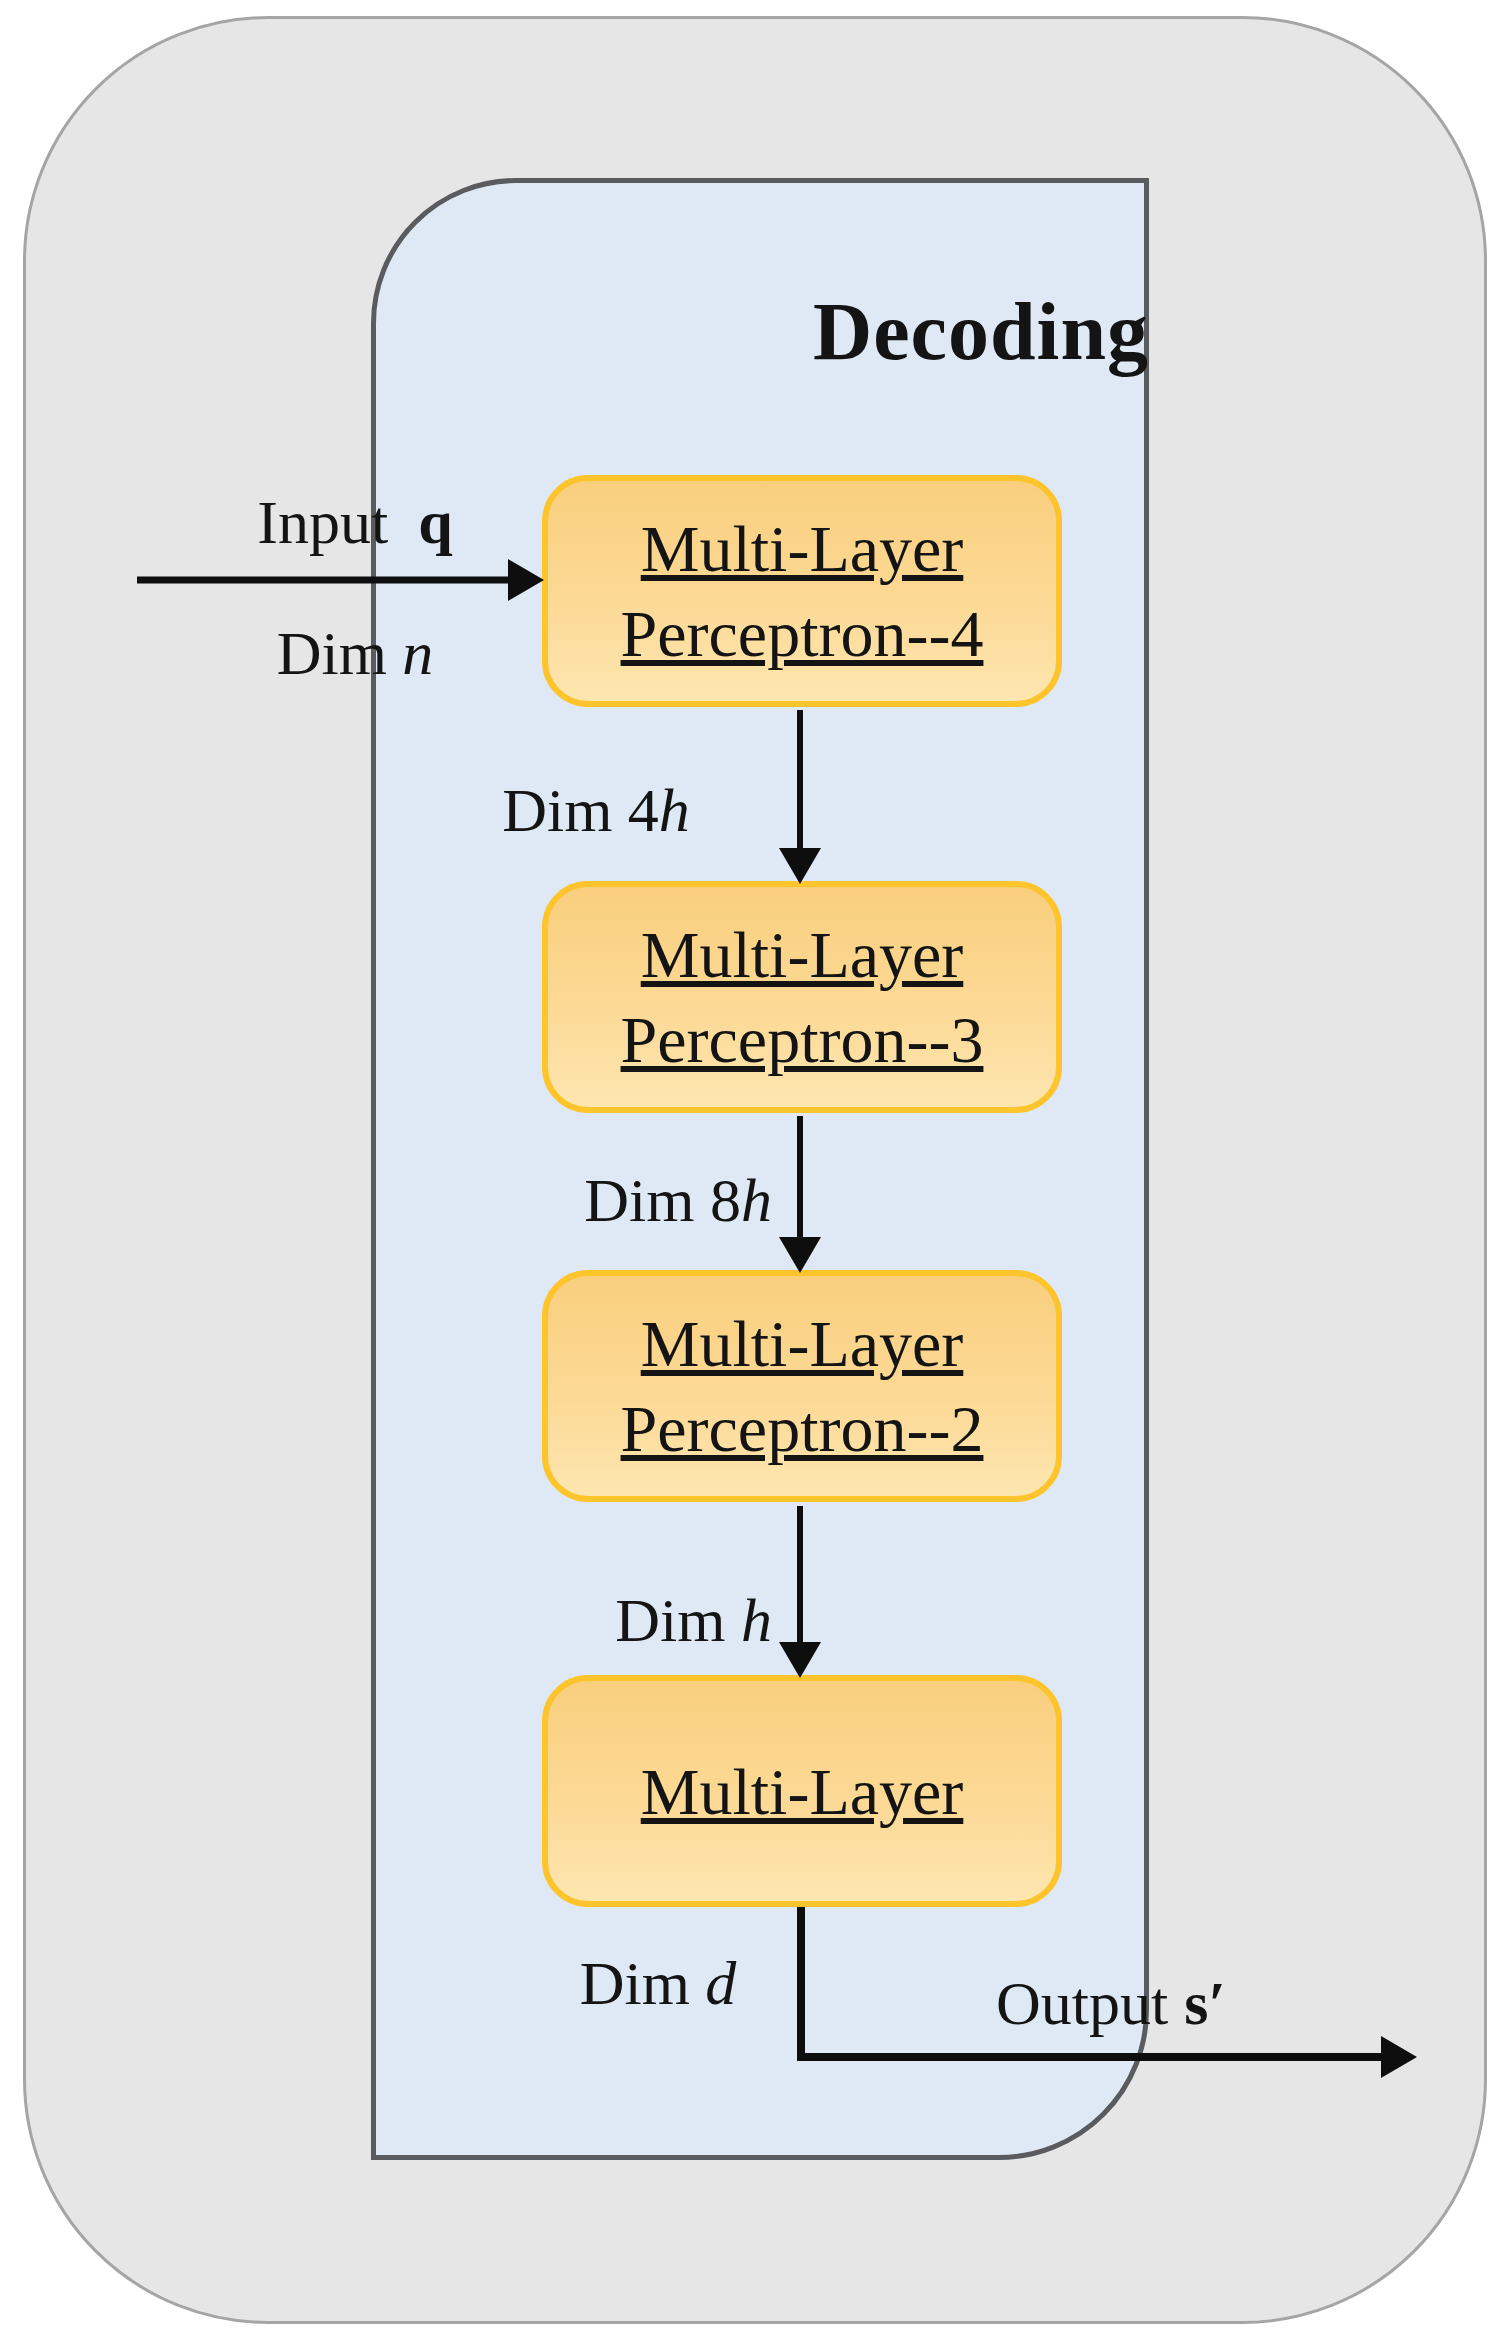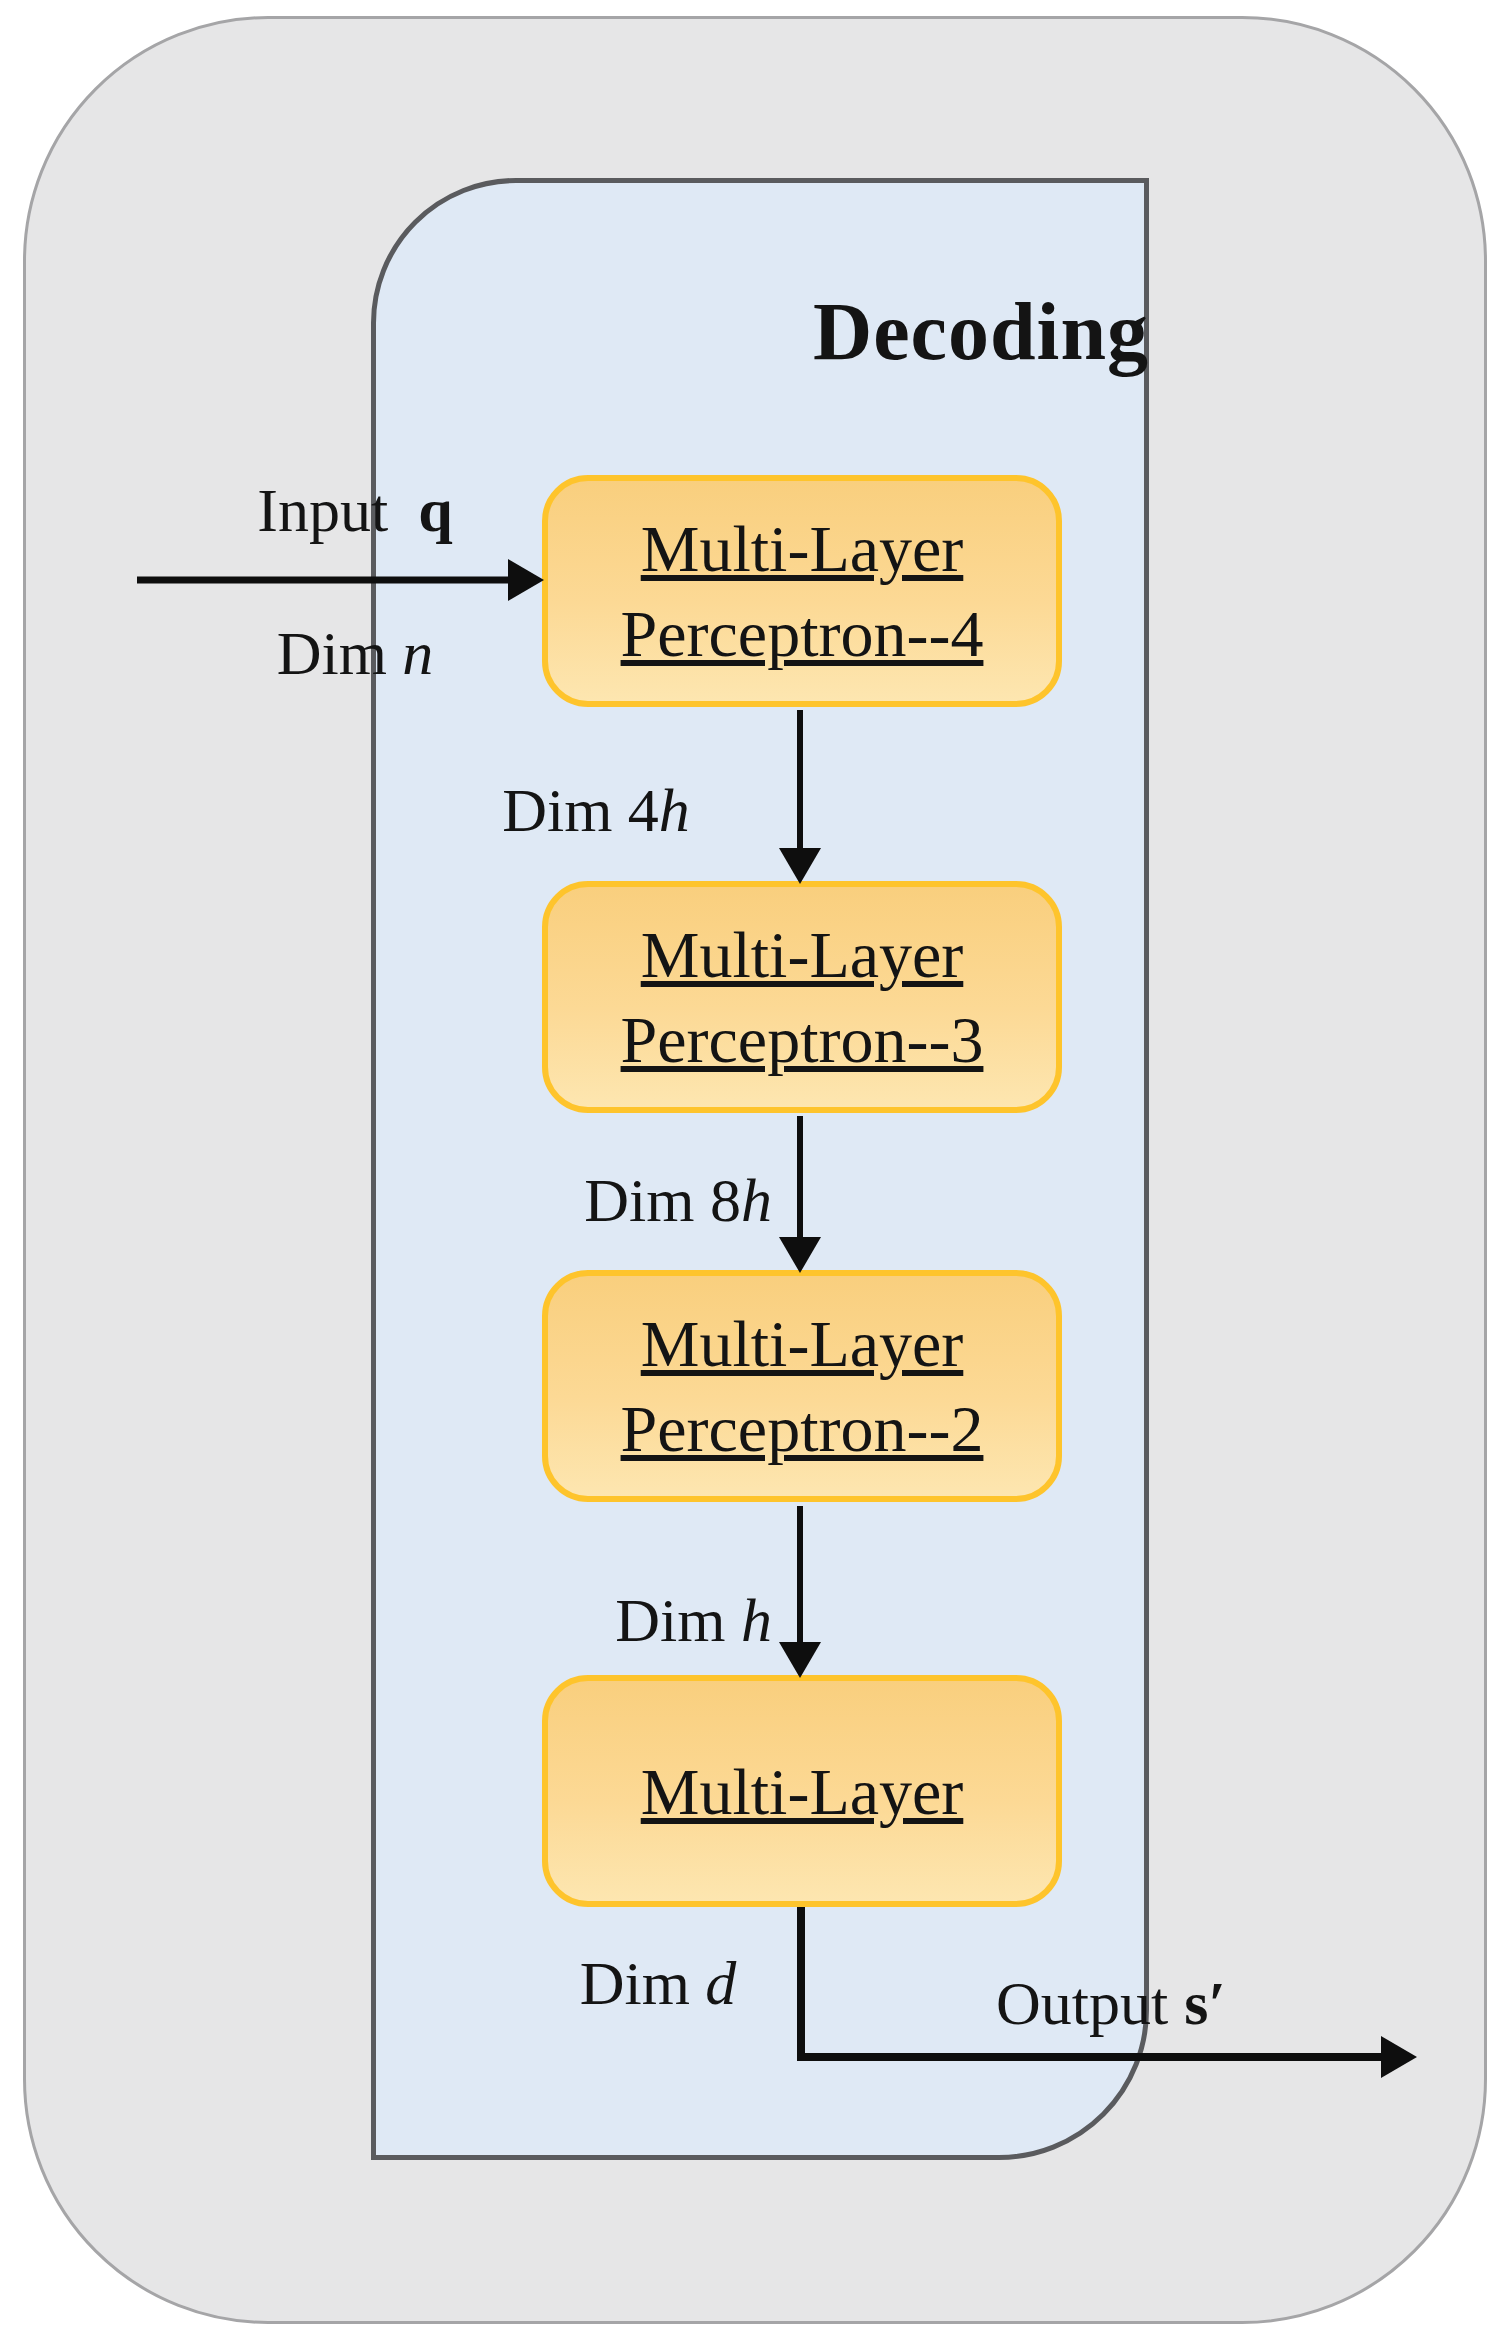--- a/index.html
+++ b/index.html
@@ -41,21 +41,21 @@
     position:absolute;left:542px;width:520px;height:232px;
     box-sizing:border-box;border:6px solid var(--box_border);border-radius:46px;
     background:linear-gradient(180deg,var(--box_fill_top) 0%,var(--box_fill_mid) 55%,var(--box_fill_bottom) 100%);
     display:flex;flex-direction:column;justify-content:center;align-items:center;
   }
   .mlp .bline{font-size:66px;line-height:85px;white-space:nowrap;text-decoration:underline;}
   .box1{top:475px;} .box2{top:881px;} .box3{top:1270px;} .box4{top:1675px;}
   .lbl{position:absolute;font-size:62px;line-height:80px;white-space:nowrap;}
   .lbl i{font-style:italic;}
   .lbl b{font-weight:bold;}
-  .input-lbl{left:145px;top:470px;width:420px;text-align:center;}
+  .input-lbl{left:145px;top:482px;width:420px;text-align:center;}
   .input-lbl .vec{margin-left:30px;}
   .dim-n{left:145px;top:613px;width:420px;text-align:center;}
   .dimflow{left:420px;width:352px;text-align:right;}
   .dim1{top:770px;text-align:center;} .dim2{top:1160px;} .dim3{top:1580px;}
   .dim-d{left:500px;top:1943px;width:316px;text-align:center;}
   .output-lbl{left:950px;top:1963px;width:322px;text-align:center;}
   .output-lbl .vec{margin-left:16px;}
   svg.arrows{position:absolute;left:0;top:0;width:1509px;height:2346px;}
   svg.arrows line,svg.arrows polyline{stroke:var(--arrow);fill:none;}
   svg.arrows polygon{fill:var(--arrow);stroke:none;}

